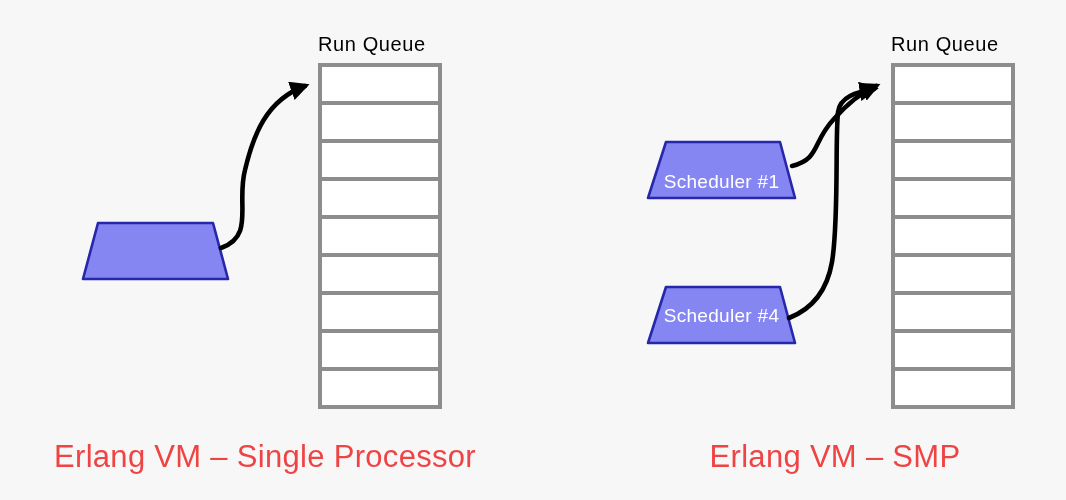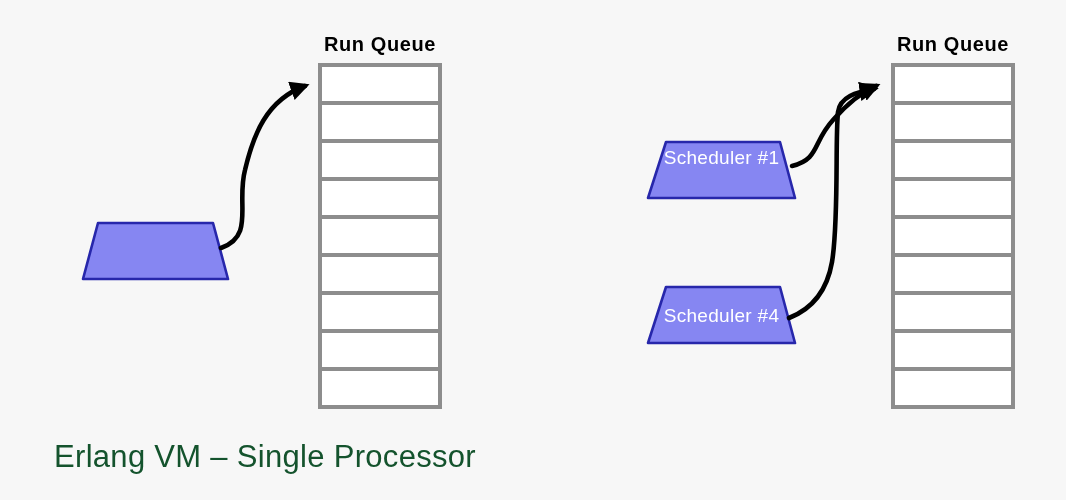--- a/index.html
+++ b/index.html
@@ -14,38 +14,38 @@
   .queue-left{left:318px;top:63px;}
   .queue-right{left:891px;top:63px;}
   .queue .slot{
     width:116px;height:34px;background:#ffffff;
     border:4px solid #8d8d8d;
   }
   .queue .slot + .slot{margin-top:-4px;}
 
   
   .rq-label{
-    position:absolute;width:124px;text-align:center;z-index:3;
-    font-size:20px;font-weight:700;color:#000000;letter-spacing:0.6px;
+    position:absolute;width:124px;text-align:left;z-index:3;
+    font-size:20px;font-weight:400;color:#000000;letter-spacing:0.6px;
     line-height:1;
   }
   .rq-label-left{left:318px;top:34px;}
   .rq-label-right{left:891px;top:34px;}
 
   .sched-label{
     position:absolute;z-index:3;text-align:center;
     color:#ffffff;font-size:19px;letter-spacing:0.3px;line-height:1;
   }
   .sched-label-single{left:83px;top:242px;width:145px;}
-  .sched-label-s1{left:648px;top:148px;width:147px;}
+  .sched-label-s1{left:648px;top:172px;width:147px;}
   .sched-label-s2{left:648px;top:306px;width:147px;}
 
   .caption{
     position:absolute;z-index:3;text-align:center;
-    font-size:31px;font-weight:300;color:#14532d;letter-spacing:0.3px;
+    font-size:31px;font-weight:300;color:#ef4444;letter-spacing:0.3px;
     line-height:1;top:441px;
   }
   .caption-left{left:20px;width:490px;}
   .caption-right{left:640px;width:390px;}
 </style>
 </head>
 <body>
 
 <div class="canvas">
 
@@ -93,14 +93,15 @@
     <path d="M 789 318 C 812 309, 827 291, 832 262 C 839 220, 835 140, 838 112 C 840 97, 856 92, 874 89" fill="none" stroke="#000000" stroke-width="4.6" stroke-linecap="round" marker-end="url(#arrowhead)"></path>
   </svg>
 
   <div class="rq-label rq-label-left">Run Queue</div>
   <div class="rq-label rq-label-right">Run Queue</div>
 
   <div class="sched-label sched-label-s1">Scheduler #1</div>
   <div class="sched-label sched-label-s2">Scheduler #4</div>
 
   <div class="caption caption-left">Erlang VM – Single Processor</div>
+  <div class="caption caption-right">Erlang VM – SMP</div>
 
 </div>
 
 </body></html>

